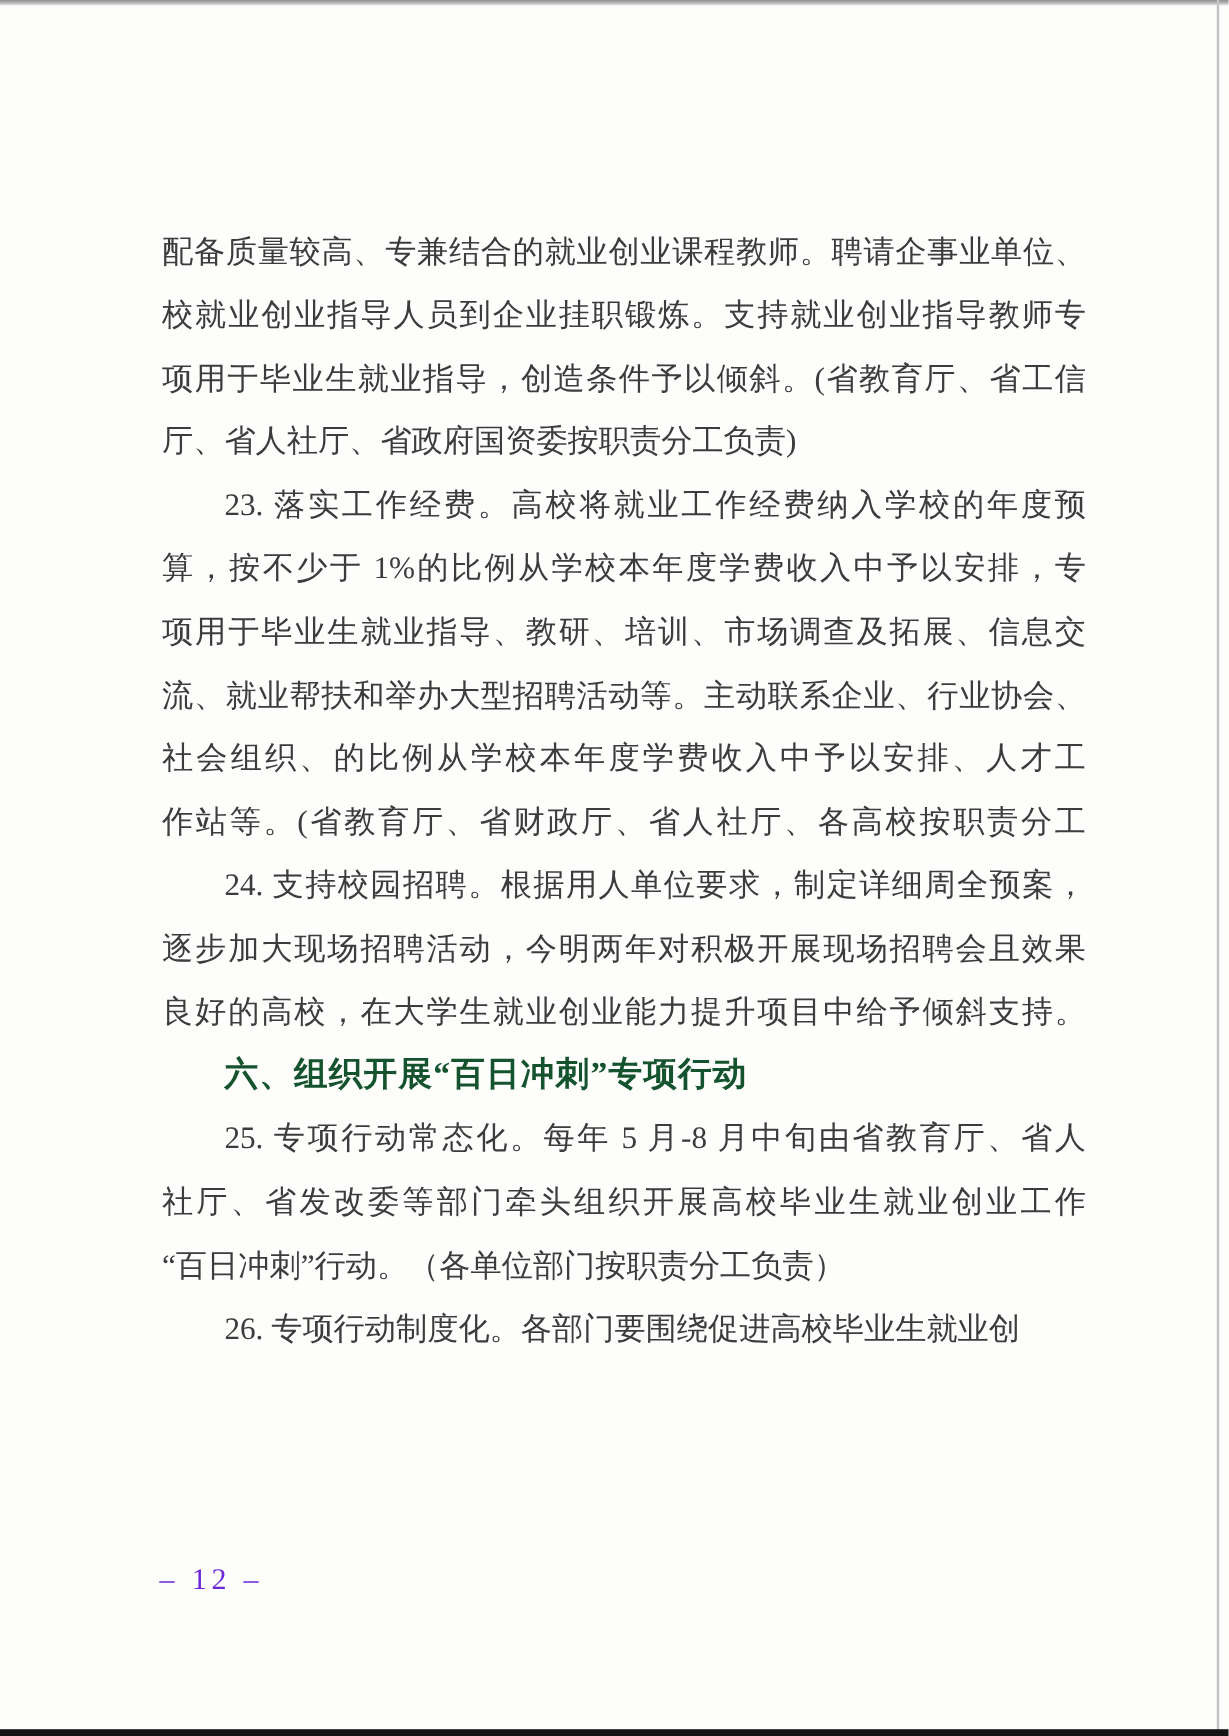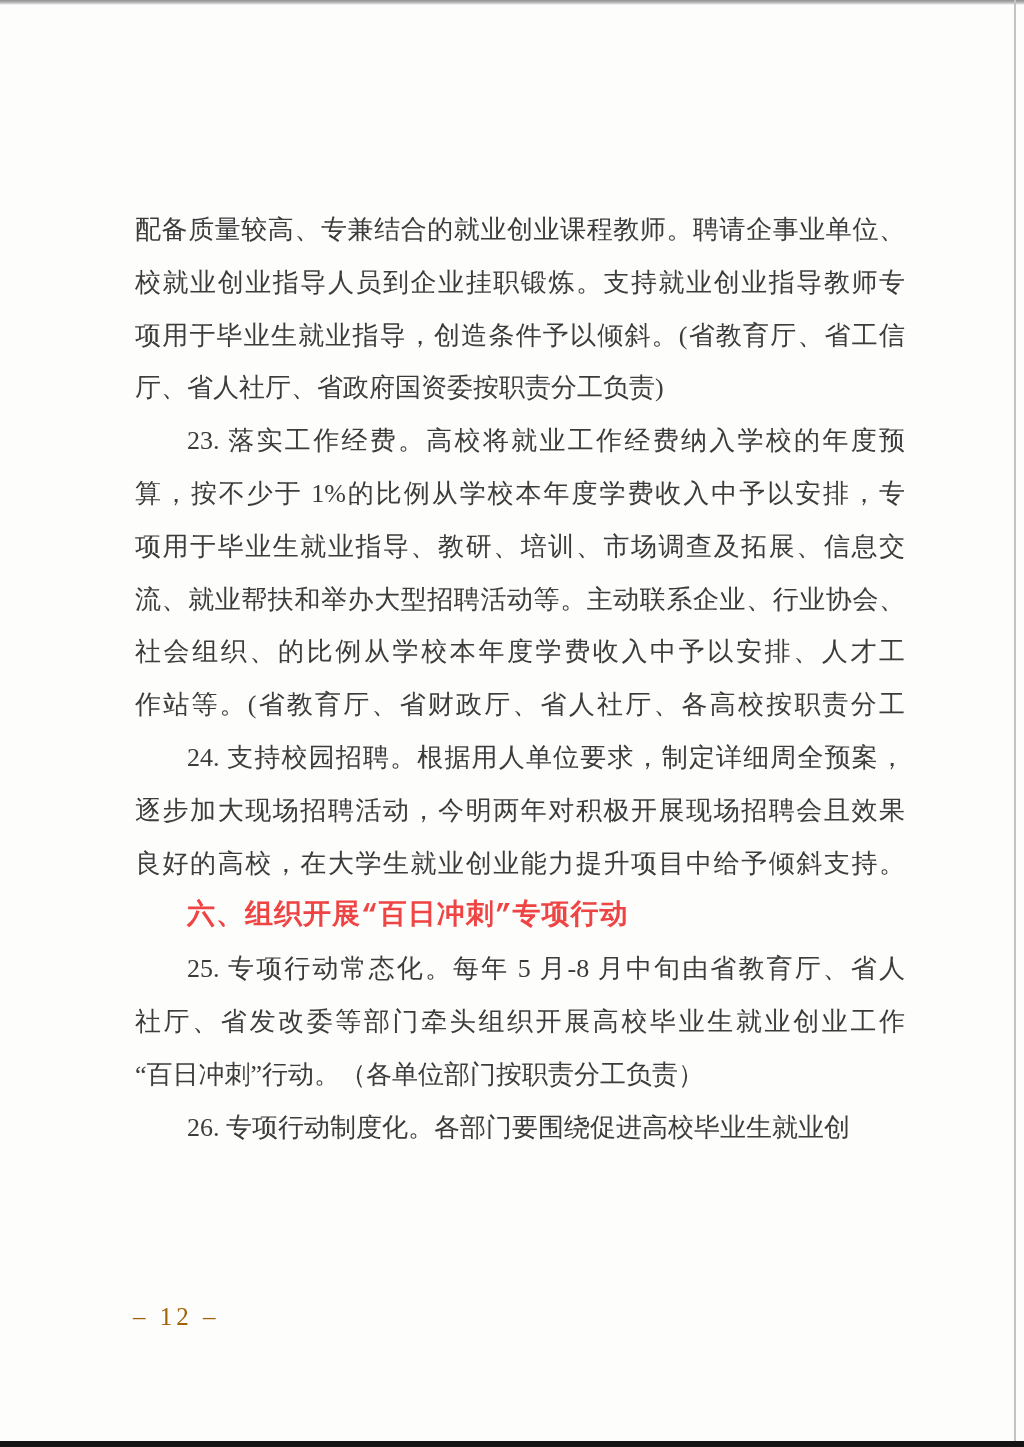--- a/index.html
+++ b/index.html
@@ -32,47 +32,47 @@
     position: absolute;
     top: 0; bottom: 0;
     left: 1014px;
     width: 2px;
     background: #c3c3c3;
   }
   
   .doc-body {
     position: absolute;
     left: 135px;
-    top: 204px;
+    top: 184px;
     width: 770px;
     color: #3c3c3c;
     font-size: 26px;
   }
   .line {
     height: 52.8px;
     line-height: 52.8px;
     overflow: hidden;
   }
   .line.full {
     text-align: justify;
     text-align-last: justify;
   }
   .line.heading {
-    font-family: Liberation Mono, monospace;
+    font-family: Liberation Serif, serif;
     font-weight: 700;
     font-size: 28px;
-    color: #ef4444;
+    color: #14532d;
     letter-spacing: 1px;
   }
   .page-number {
     position: absolute;
     left: 133px;
     top: 1303px;
     font-size: 25px;
-    color: #a16207;
+    color: #6d28d9;
     letter-spacing: 4px;
     font-family: "Liberation Serif", "DejaVu Serif", serif;
   }
 </style>
 </head>
 <body>
 
 <div class="page">
   <div class="edge-top"></div>
   <div class="edge-right"></div>

